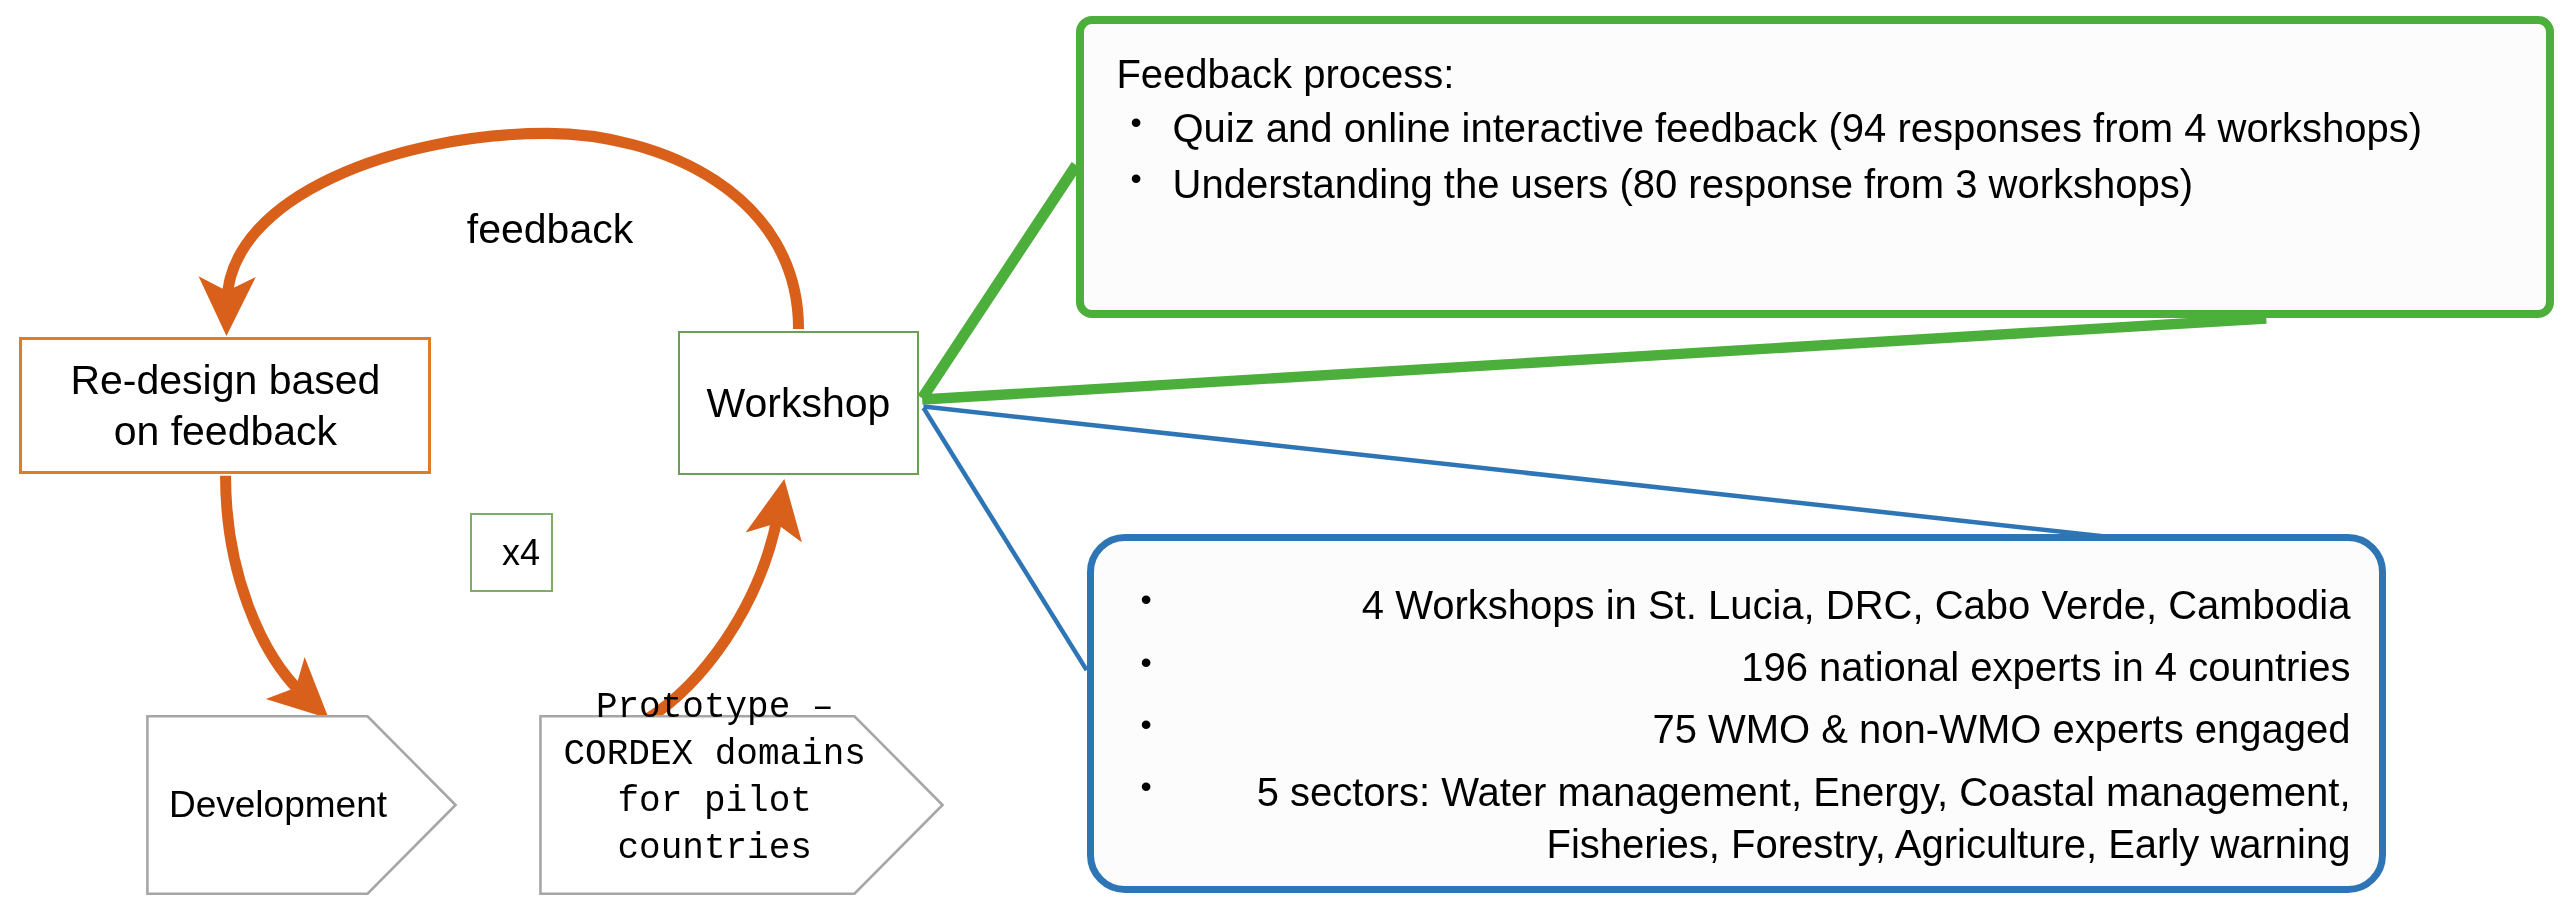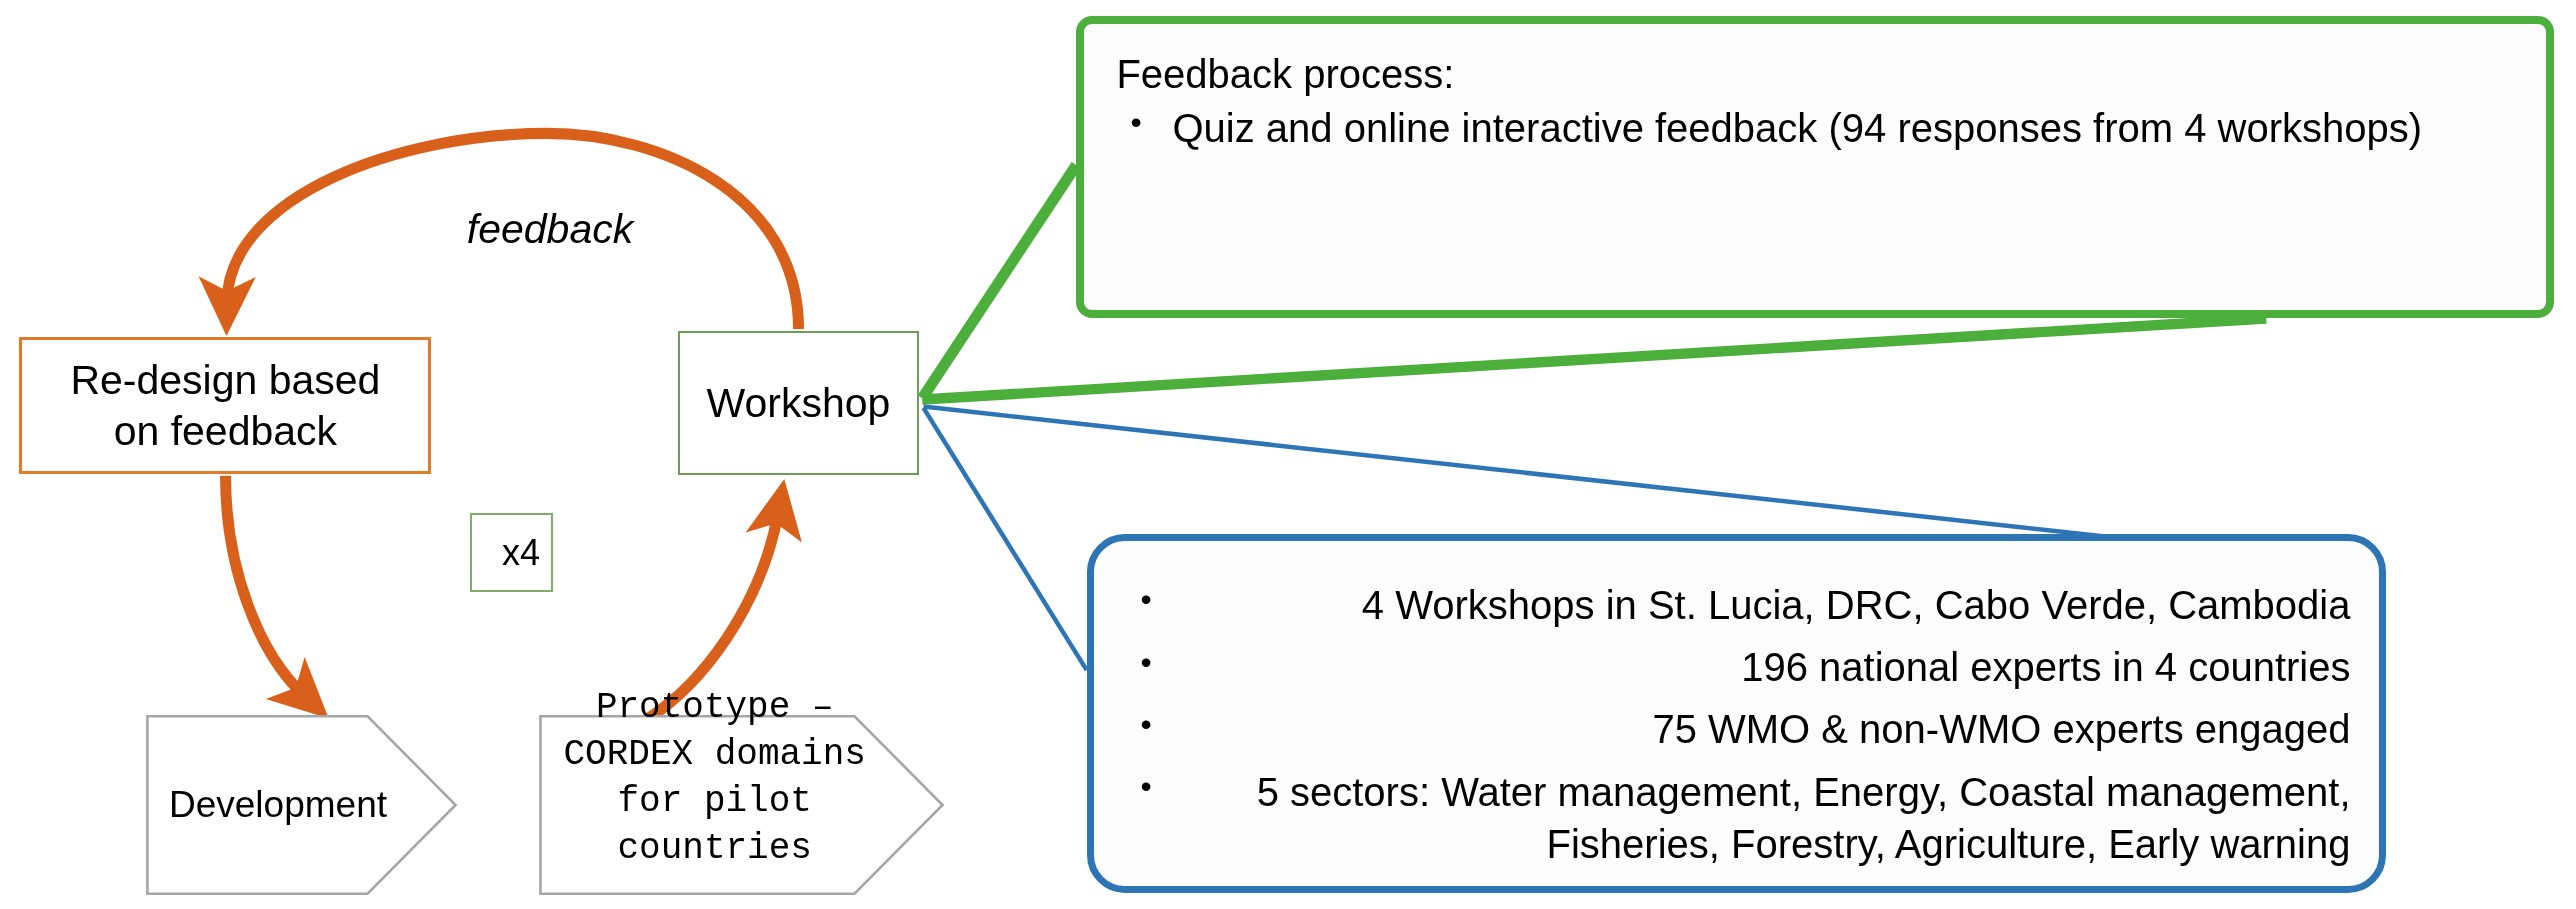--- a/index.html
+++ b/index.html
@@ -118,21 +118,20 @@
 
   
   #label-feedback {
     position: absolute;
     left: 414px;
     top: 207px;
     width: 272px;
     text-align: center;
     font-size: 41px;
     line-height: 1.1;
-    font-style: italic;
   }
 
   
   .callout {
     position: absolute;
     box-sizing: border-box;
     background: #FCFCFC;
     padding: 22px 28.5px 19.4px 28.5px;
   }
 
@@ -245,20 +244,21 @@
       </span>
     </div>
   </div>
 
   <div id="label-feedback">feedback</div>
 
   <div class="callout" id="callout-green">
     <div class="callout-title">Feedback process:</div>
     <ul class="bullets">
       <li>Quiz and online interactive feedback (94 responses from 4 workshops)</li>
+      <li>Understanding the users (80 response from 3 workshops)</li>
     </ul>
   </div>
 
   <div class="callout" id="callout-blue">
     <ul class="bullets">
       <li>4 Workshops in St. Lucia, DRC, Cabo Verde, Cambodia</li>
       <li>196 national experts in 4 countries</li>
       <li>75 WMO &amp; non-WMO experts engaged</li>
       <li>5 sectors: Water management, Energy, Coastal management, Fisheries, Forestry, Agriculture, Early warning</li>
     </ul>

